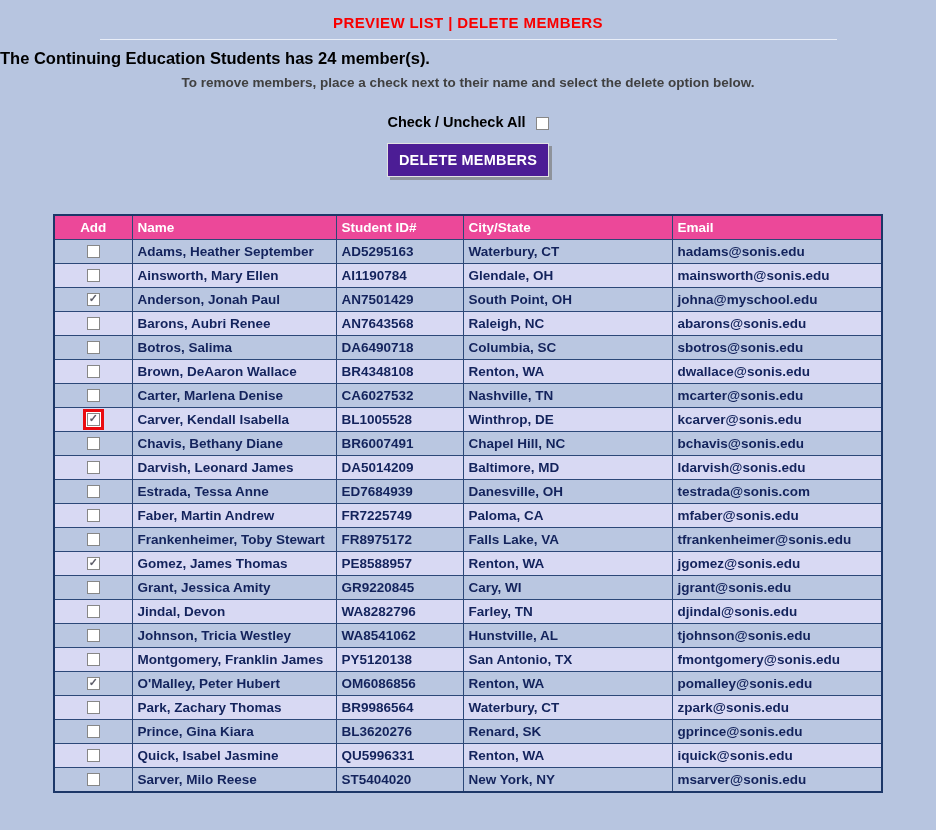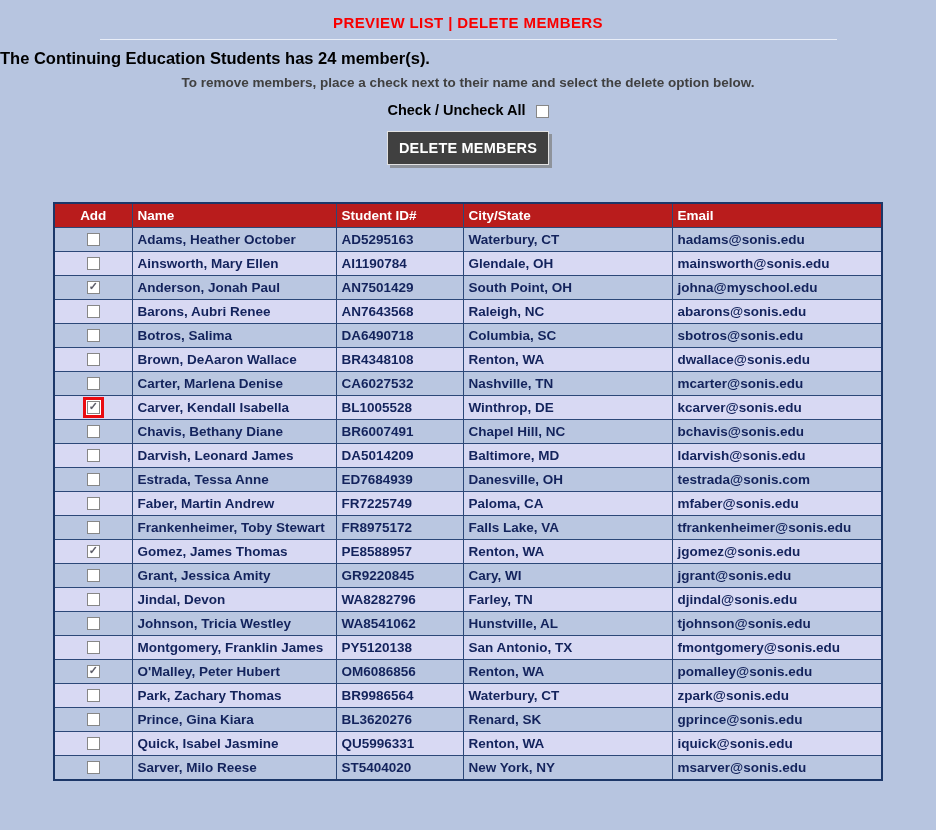--- a/index.html
+++ b/index.html
@@ -35,29 +35,29 @@
     font-weight: bold;
   }
   .instruction {
     margin-top: 7px;
     text-align: center;
     color: #404040;
     font-size: 13.5px;
     font-weight: bold;
   }
   .checkall-row {
-    margin-top: 12px;
+    margin-top: 24px;
     text-align: center;
     font-size: 14.5px;
     font-weight: bold;
     color: #000;
   }
   .btn-row { margin-top: 13px; text-align: center; }
   .delete-btn {
-    background: #404040;
+    background: #4c1d95;
     color: #ffffff;
     font-family: "Liberation Sans", sans-serif;
     font-size: 14.5px;
     font-weight: bold;
     letter-spacing: 0.2px;
     padding: 8px 11px;
     border: 1px solid #e2e2e2;
     box-shadow: 3px 3px 0 0 #8e939b;
     cursor: pointer;
   }
@@ -99,21 +99,21 @@
     border-collapse: collapse;
     table-layout: fixed;
     border: 2px solid #1c3768;
   }
   table.members th, table.members td {
     border: 1px solid #2c4878;
     font-size: 13.5px;
     font-weight: bold;
   }
   table.members thead th {
-    background: #b91c1c;
+    background: #ec4899;
     color: #ffffff;
     text-align: left;
     padding: 4px 5px;
     border-color: #2c4878;
   }
   table.members thead th.col-add { text-align: center; }
   table.members td {
     color: #13235c;
     padding: 3px 5px;
     line-height: 17px;
@@ -162,21 +162,21 @@
         <th class="col-email">Email</th>
       </tr>
     </thead>
     <tbody>
   <tr>
     <td class="col-add">
       <span class="cb-wrap">
         <input type="checkbox" class="cb" style="">
       </span>
     </td>
-    <td class="col-name">Adams, Heather October</td>
+    <td class="col-name">Adams, Heather September</td>
     <td class="col-id">AD5295163</td>
     <td class="col-city">Waterbury, CT</td>
     <td class="col-email">hadams@sonis.edu</td>
   </tr>
 
   <tr>
     <td class="col-add">
       <span class="cb-wrap">
         <input type="checkbox" class="cb" style="">
       </span>

